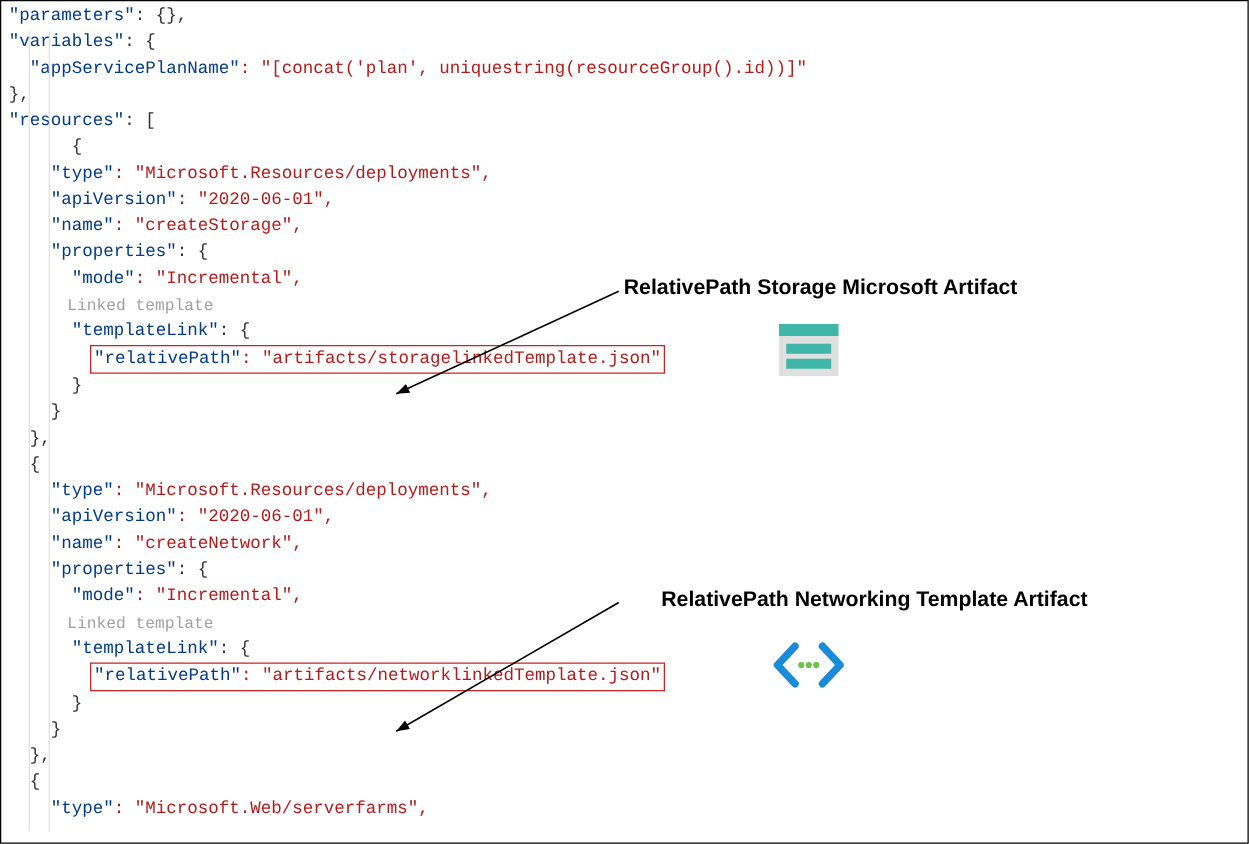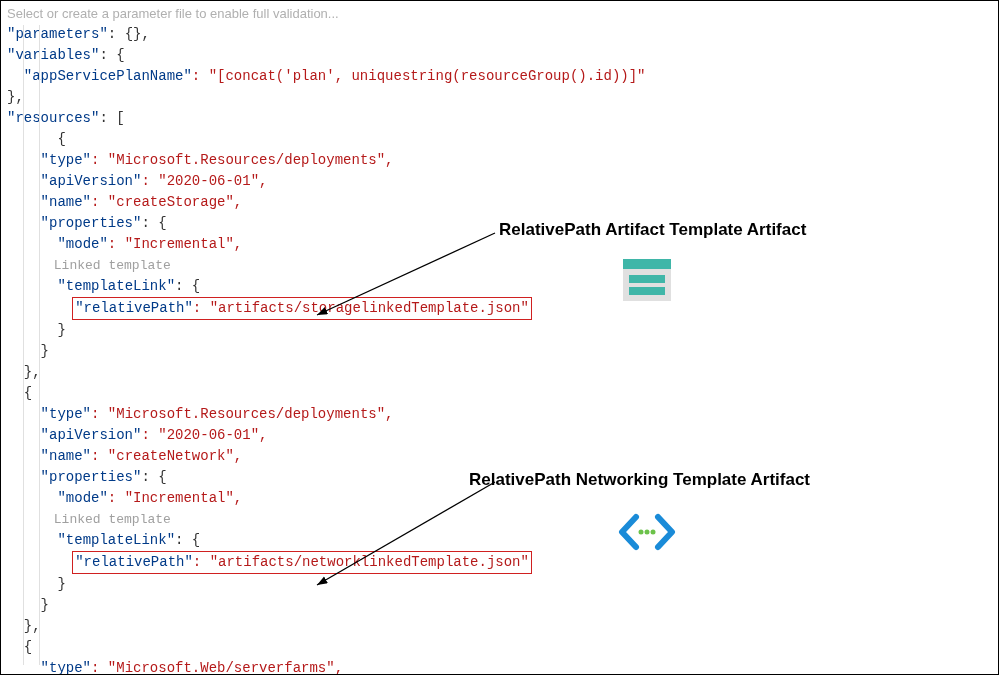--- a/index.html
+++ b/index.html
@@ -62,21 +62,20 @@
     pointer-events: none;
   }
   .storage-icon { position: absolute; }
   .net-icon { position: absolute; }
 </style>
 </head>
 <body>
 
 <div class="code-area">
 
-  <div class="line placeholder">Select or create a parameter file to enable full validation...</div>
 
   <div class="line"><span class="key">"parameters"</span><span class="pct">: {},</span></div>
 
   <div class="line"><span class="key">"variables"</span><span class="pct">: {</span></div>
 
   <div class="line">  <span class="key">"appServicePlanName"</span><span class="str">: "[concat('plan', uniquestring(resourceGroup().id))]"</span></div>
 
   <div class="line"><span class="pct">},</span></div>
 
   <div class="line"><span class="key">"resources"</span><span class="pct">: [</span></div>
@@ -108,22 +107,22 @@
   <div class="line">    <span class="pct">}</span></div>
   <div class="line">  <span class="pct">},</span></div>
 
   <div class="line">  <span class="pct">{</span></div>
   <div class="line">    <span class="key">"type"</span><span class="str">: "Microsoft.Web/serverfarms",</span></div>
 
   <div class="indent-guide" style="left:22px; top:24px; height:640px;"></div>
   <div class="indent-guide" style="left:38px; top:24px; height:640px;"></div>
 </div>
 
-<div class="anno" style="left:498px; top:218px;">RelativePath Artifact Template Artifact</div>
-<div class="anno" style="left:468px; top:468px;">RelativePath Networking Template Artifact</div>
+<div class="anno" style="left:498px; top:218px;">RelativePath Storage Microsoft Artifact</div>
+<div class="anno" style="left:528px; top:468px;">RelativePath Networking Template Artifact</div>
 
 <div class="storage-icon" style="left:622px; top:258px;">
   <svg width="48" height="42" viewBox="0 0 48 42">
     <rect x="0" y="0" width="48" height="10" fill="#3fb6a8"></rect>
     <rect x="0" y="10" width="48" height="32" fill="#e0e0e0"></rect>
     <rect x="6" y="16" width="36" height="8" fill="#3fb6a8"></rect>
     <rect x="6" y="28" width="36" height="8" fill="#3fb6a8"></rect>
   </svg>
 </div>
 

